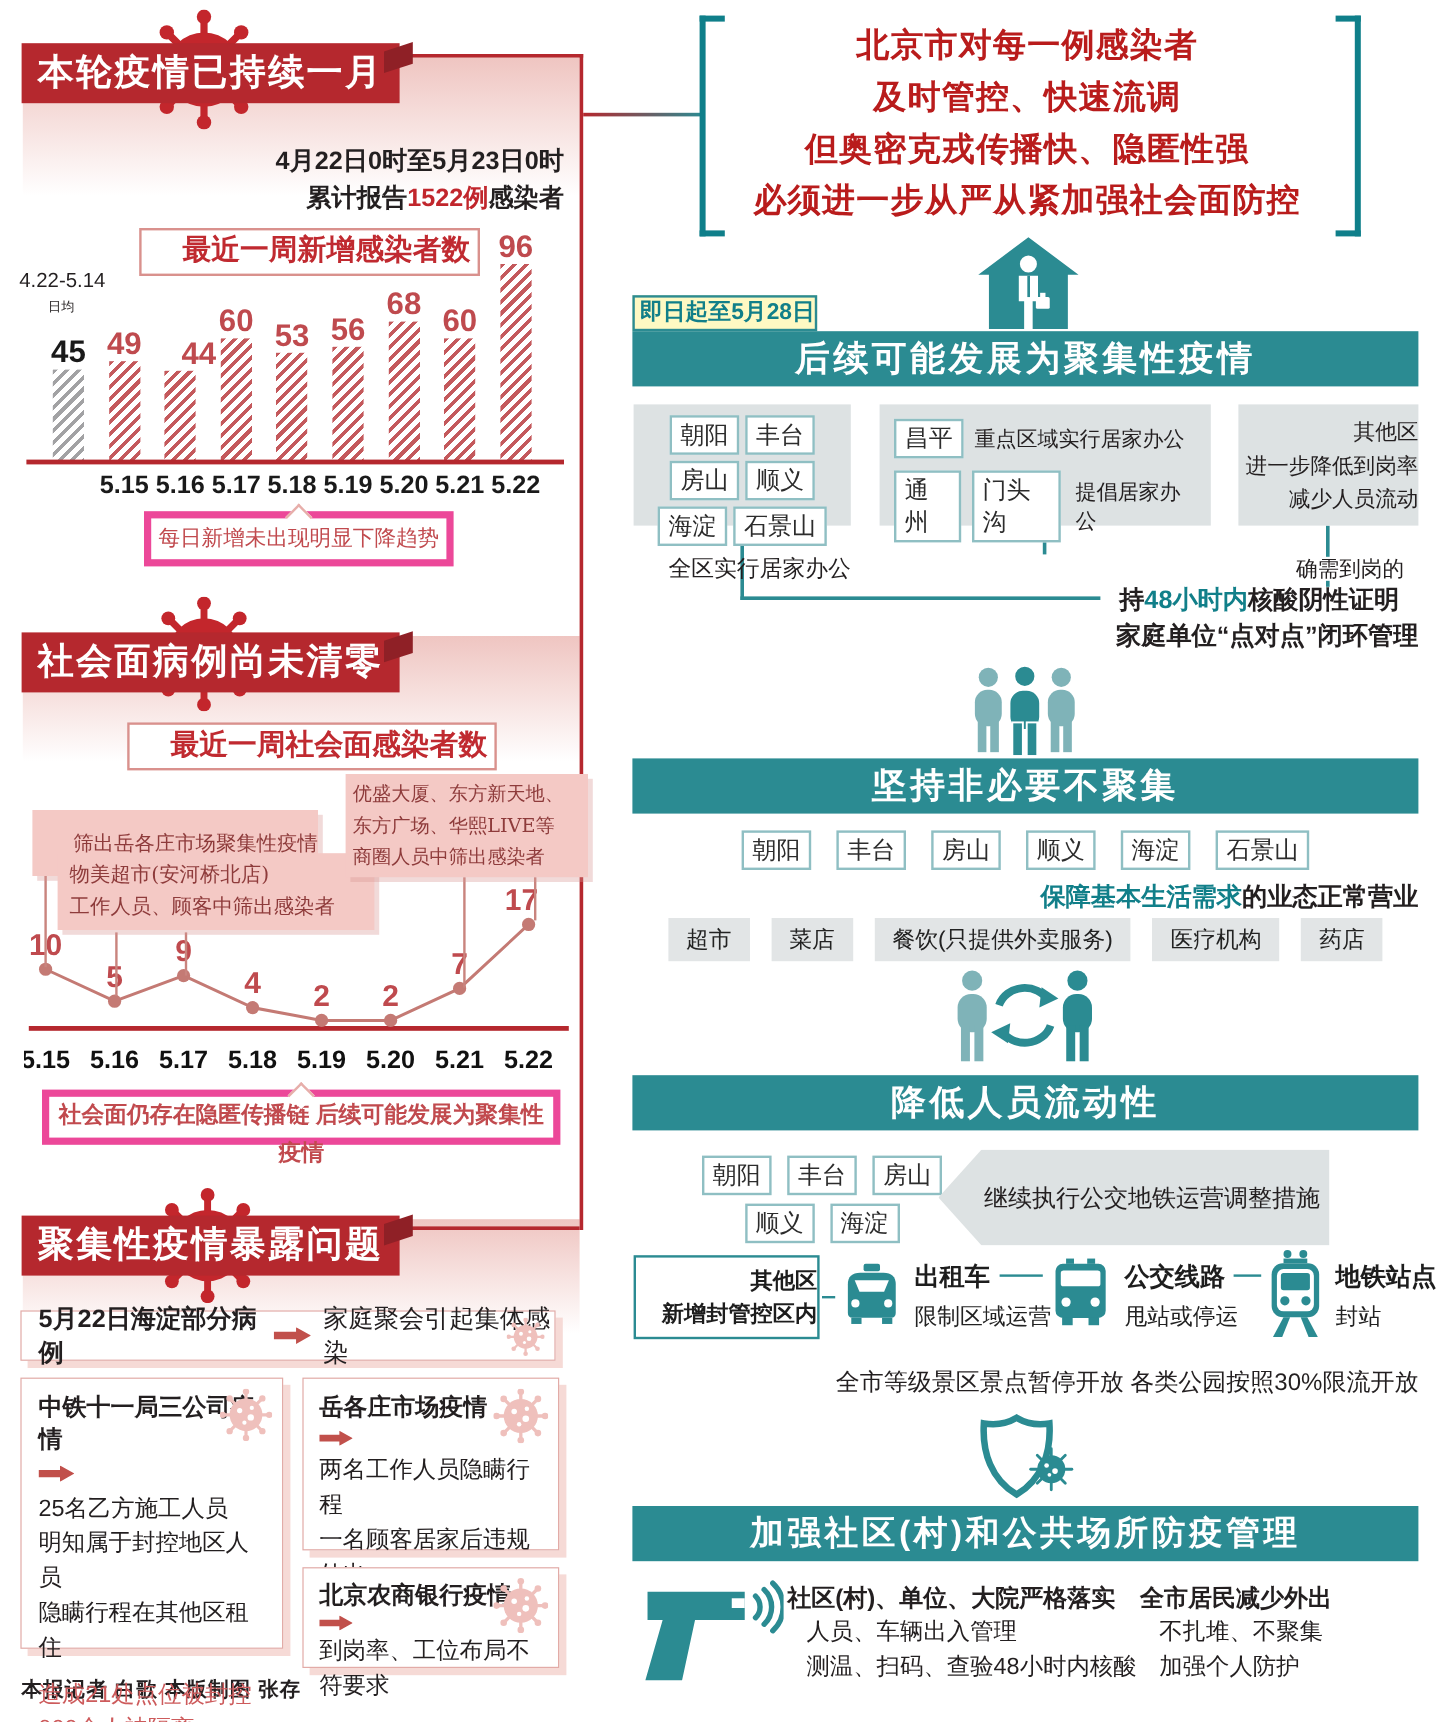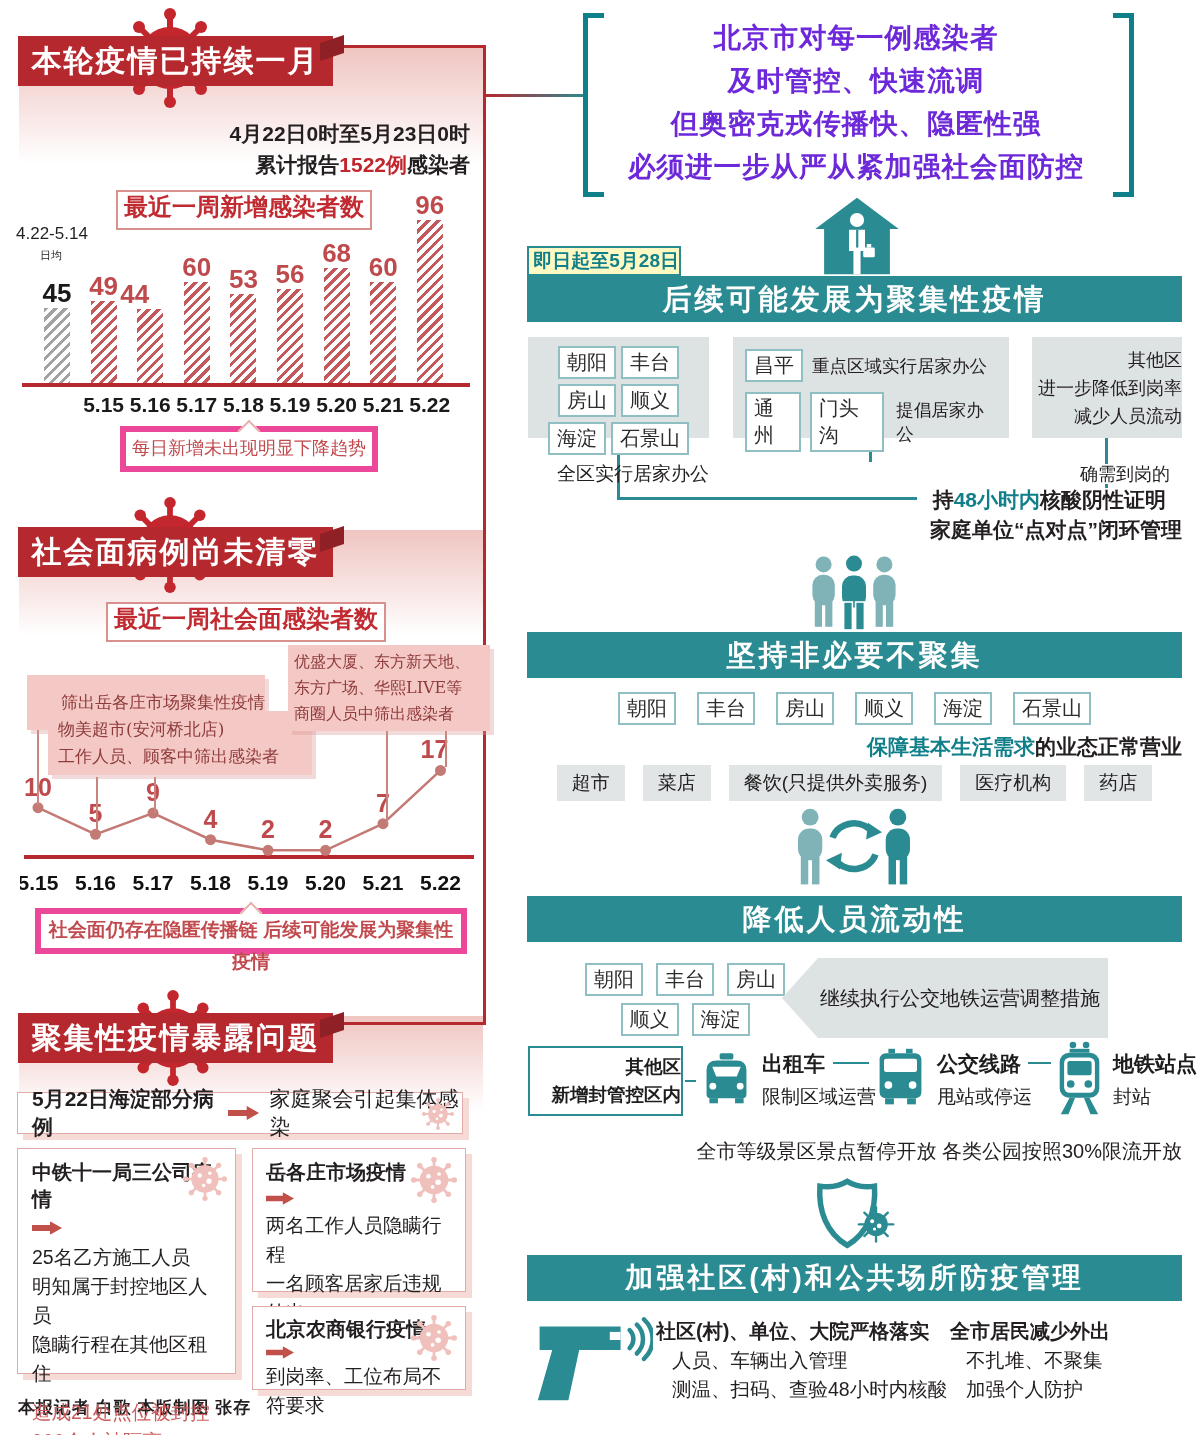--- a/index.html
+++ b/index.html
@@ -8,38 +8,38 @@
   .abs{position:absolute;}
   .center{text-align:right;}
   
   .banner-red{background:#b5282e;color:#fff;font-weight:bold;font-size:30px;
               letter-spacing:2px;text-align:center;z-index:3;}
   .banner-red .fold{position:absolute;right:-11px;top:3px;width:24px;height:18px;
               background:#8f2026;transform:skewY(-18deg);z-index:-1;}
   .grad{background:linear-gradient(180deg,#efc5c1 0%,rgba(239,197,193,.45) 55%,rgba(255,255,255,0) 100%);z-index:1;}
   .frame{background:#b5282e;z-index:2;}
   .titlebox{background:#fff;border:2px solid #d9918d;color:#c02a30;
-            font-family:Liberation Mono, monospace;font-weight:bold;font-size:24px;
-            text-align:center;z-index:4;}
+            font-family:Liberation Serif, serif;font-weight:bold;font-size:24px;
+            text-align:center;z-index:4;padding-left:28px;}
   .notebox{background:#fff;border:6px solid #ec4899;color:#c14a4e;text-align:center;z-index:4;}
   .caret{position:absolute;top:-9px;left:50%;margin-left:-8px;width:14px;height:14px;
          background:#fff;border-left:2px solid #e7aeaa;border-top:2px solid #e7aeaa;
          transform:rotate(45deg);}
   .callout{background:#f4c9c5;color:#8e3b3b;font-family:"DejaVu Serif",serif;
            box-shadow:4px 4px 0 rgba(216,150,145,.35);z-index:5;}
   .vline{background:#c9847e;width:2px;z-index:4;}
   .pinkbox{background:#fff;border:1px solid #e2aba7;box-shadow:6px 6px 0 #f6dad6;z-index:4;}
   .pinkbox .bx-title{font-weight:bold;font-size:20px;}
   .bx-line{font-size:19.5px;line-height:29px;}
   .bx-red .bx-line{color:#cd5b5c;}
   .arrow-red{color:#c1504b;display:block;}
   
   .teal-banner{background:#2b8b92;color:#fff;font-weight:bold;font-size:29px;
                letter-spacing:3px;text-align:center;line-height:46px;z-index:3;}
-  .hl-line{font-size:27.5px;font-weight:bold;color:#6d28d9;line-height:43px;text-align:center;letter-spacing:1px;}
+  .hl-line{font-size:27.5px;font-weight:bold;color:#b91c1c;line-height:43px;text-align:center;letter-spacing:1px;}
   .bracket{border-color:#0f7f8a;z-index:2;}
   .graybox{background:#dde2e3;z-index:2;}
   .tag-outline{display:inline-block;background:#fff;border:2px solid #8fbfc3;
                color:#2c2c2c;font-size:20px;padding:1px 7px;}
   .tealline{background:#2b8b92;z-index:1;}
   .gray-tag{display:inline-block;background:#e2e5e6;color:#222;font-size:19px;padding:5px 15px;}
   .t-bold{font-weight:bold;font-size:21px;color:#1d1d1d;}
   .t-desc{font-size:19px;color:#222;}
   .whitebg{background:#fff;}
 </style>
@@ -131,21 +131,21 @@
 </div>
 <div class="abs titlebox" style="left:116px;top:190px;width:252px;height:36px;line-height:34px;">最近一周新增感染者数</div>
 <div class="abs" id="bar-chart" style="left:20px;top:222px;width:460px;height:200px;z-index:4;">
     <div style="position: absolute; left: -4px; top: 2px; font-size: 17px;">4.22-5.14</div>
     <div style="position: absolute; left: 20px; top: 26px; font-size: 11px;">日均</div>
     <div style="position: absolute; left: 7px; top: 56px; width: 60px; text-align: center; font-size: 26px; font-weight: bold; color: rgb(26, 26, 26);">45</div>
     <div style="position: absolute; left: 24px; top: 86px; width: 26px; height: 77px; background: repeating-linear-gradient(135deg, rgb(162, 162, 164) 0px, rgb(162, 162, 164) 3px, rgba(255, 255, 255, 0) 3px, rgba(255, 255, 255, 0) 7px);"></div>
     <div style="position: absolute; left: 53.6px; top: 49px; width: 60px; text-align: center; font-size: 26px; font-weight: bold; color: rgb(191, 74, 78);">49</div>
     <div style="position: absolute; left: 70.6px; top: 79px; width: 26px; height: 84px; background: repeating-linear-gradient(135deg, rgb(196, 89, 92) 0px, rgb(196, 89, 92) 3px, rgba(255, 255, 255, 0) 3px, rgba(255, 255, 255, 0) 7px);"></div>
     <div style="position: absolute; left: 53.6px; top: 171px; width: 60px; text-align: center; font-size: 21px; font-weight: bold; color: rgb(26, 26, 26);">5.15</div>
-    <div style="position: absolute; left: 100.2px; top: 57px; width: 60px; text-align: left; font-size: 26px; font-weight: bold; color: rgb(191, 74, 78);">44</div>
+    <div style="position: absolute; left: 100.2px; top: 57px; width: 60px; text-align: right; font-size: 26px; font-weight: bold; color: rgb(191, 74, 78);">44</div>
     <div style="position: absolute; left: 117.2px; top: 87px; width: 26px; height: 76px; background: repeating-linear-gradient(135deg, rgb(196, 89, 92) 0px, rgb(196, 89, 92) 3px, rgba(255, 255, 255, 0) 3px, rgba(255, 255, 255, 0) 7px);"></div>
     <div style="position: absolute; left: 100.2px; top: 171px; width: 60px; text-align: center; font-size: 21px; font-weight: bold; color: rgb(26, 26, 26);">5.16</div>
     <div style="position: absolute; left: 146.8px; top: 30px; width: 60px; text-align: center; font-size: 26px; font-weight: bold; color: rgb(191, 74, 78);">60</div>
     <div style="position: absolute; left: 163.8px; top: 60px; width: 26px; height: 103px; background: repeating-linear-gradient(135deg, rgb(196, 89, 92) 0px, rgb(196, 89, 92) 3px, rgba(255, 255, 255, 0) 3px, rgba(255, 255, 255, 0) 7px);"></div>
     <div style="position: absolute; left: 146.8px; top: 171px; width: 60px; text-align: center; font-size: 21px; font-weight: bold; color: rgb(26, 26, 26);">5.17</div>
     <div style="position: absolute; left: 193.4px; top: 42px; width: 60px; text-align: center; font-size: 26px; font-weight: bold; color: rgb(191, 74, 78);">53</div>
     <div style="position: absolute; left: 210.4px; top: 72px; width: 26px; height: 91px; background: repeating-linear-gradient(135deg, rgb(196, 89, 92) 0px, rgb(196, 89, 92) 3px, rgba(255, 255, 255, 0) 3px, rgba(255, 255, 255, 0) 7px);"></div>
     <div style="position: absolute; left: 193.4px; top: 171px; width: 60px; text-align: center; font-size: 21px; font-weight: bold; color: rgb(26, 26, 26);">5.18</div>
     <div style="position: absolute; left: 240px; top: 37px; width: 60px; text-align: center; font-size: 26px; font-weight: bold; color: rgb(191, 74, 78);">56</div>
     <div style="position: absolute; left: 257px; top: 67px; width: 26px; height: 96px; background: repeating-linear-gradient(135deg, rgb(196, 89, 92) 0px, rgb(196, 89, 92) 3px, rgba(255, 255, 255, 0) 3px, rgba(255, 255, 255, 0) 7px);"></div>

